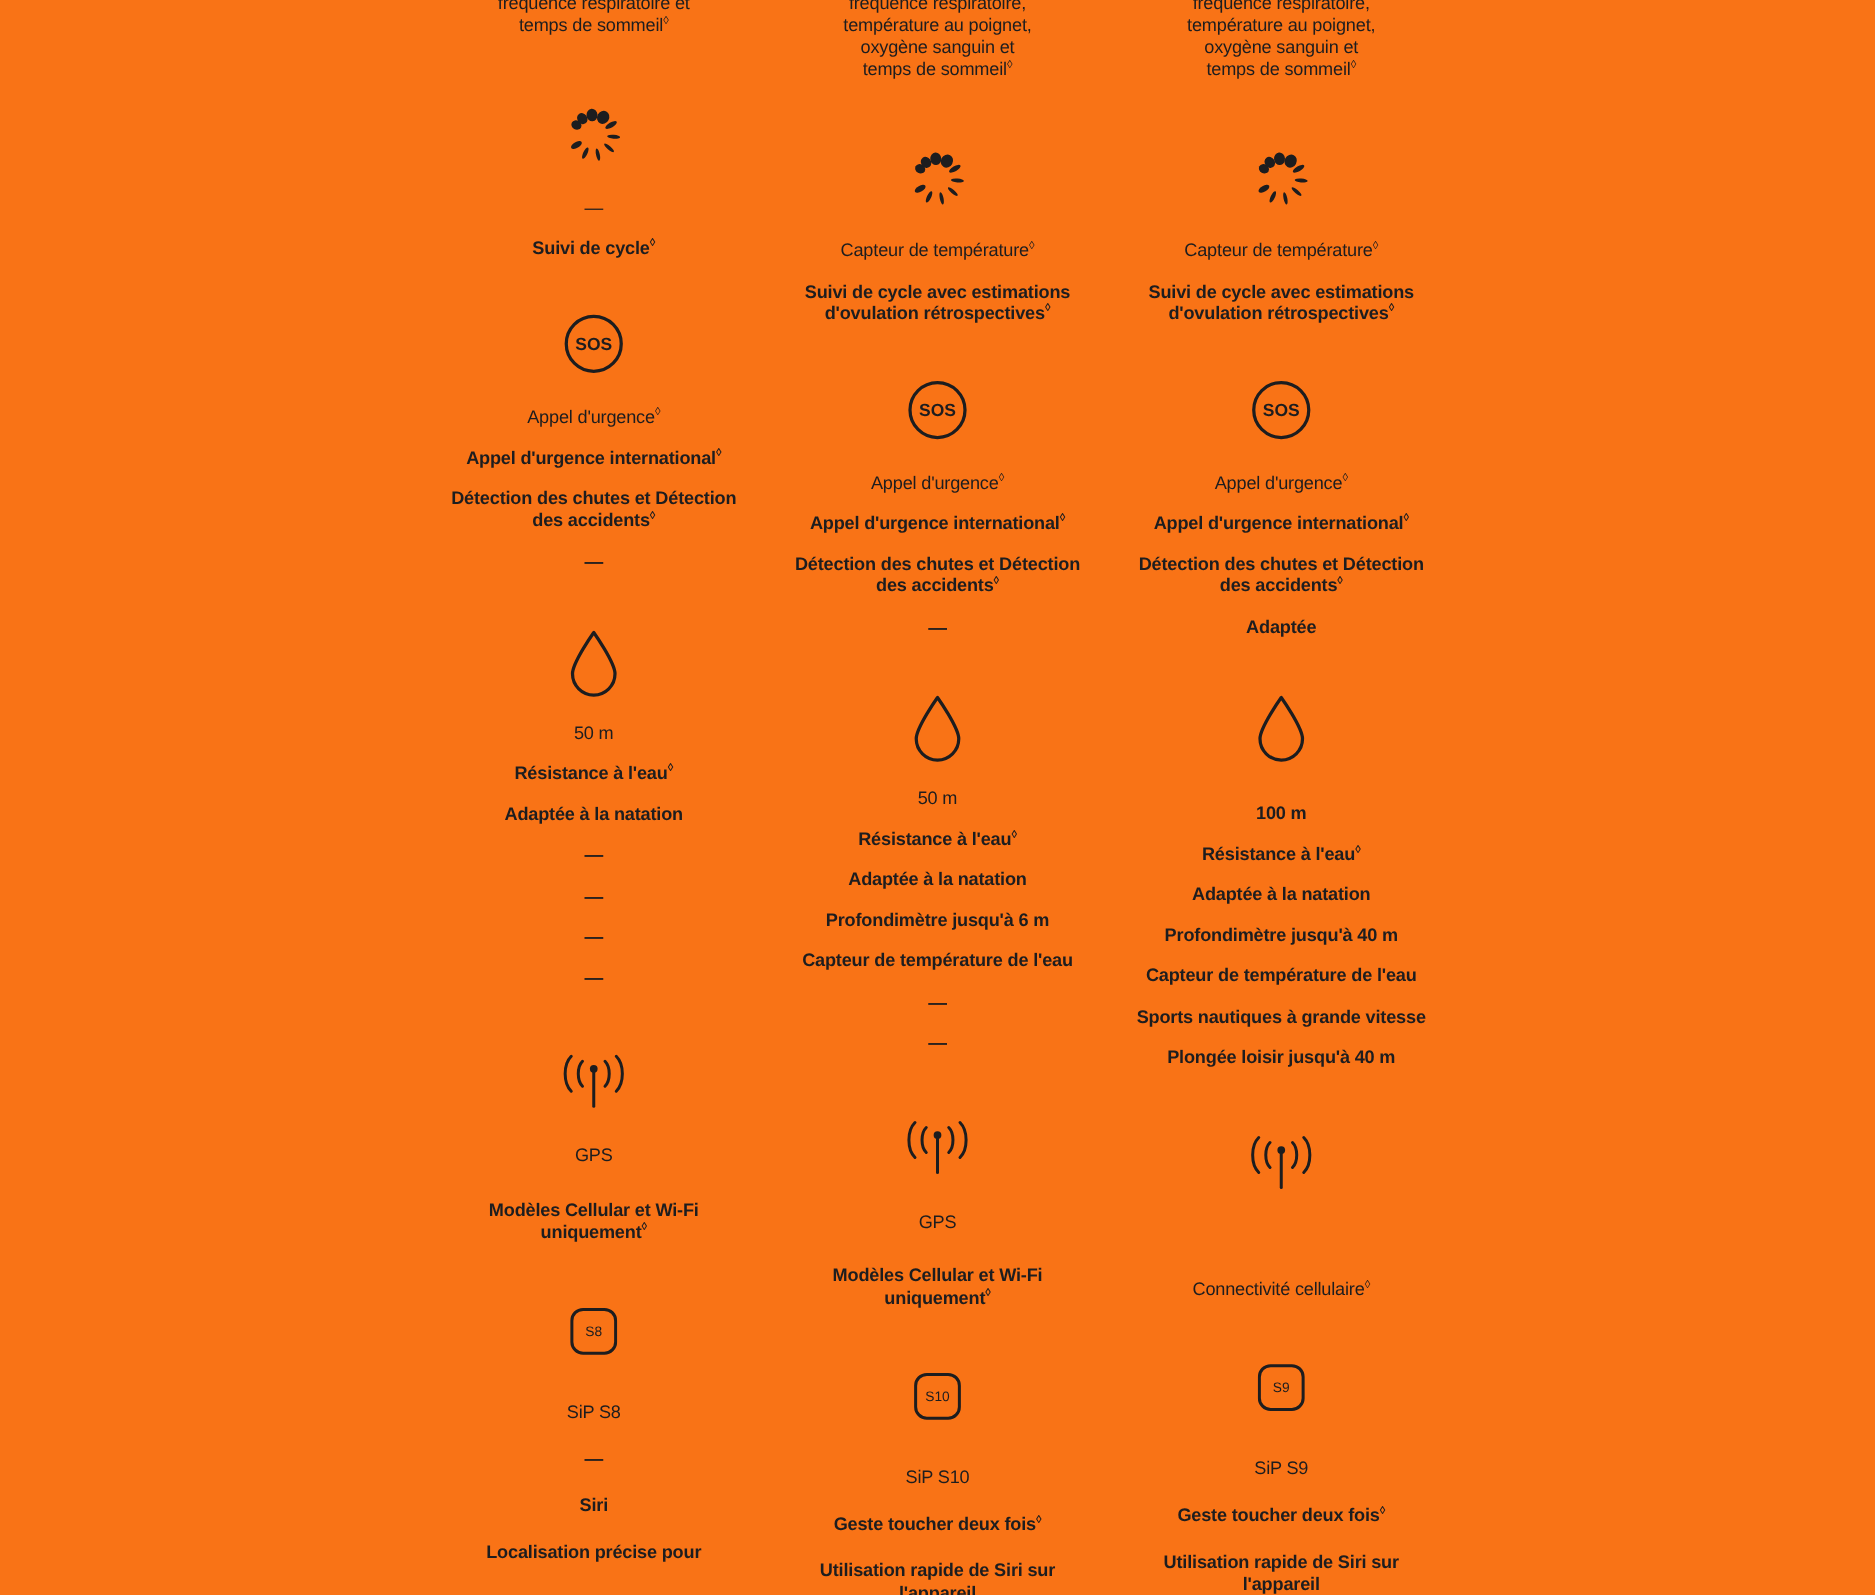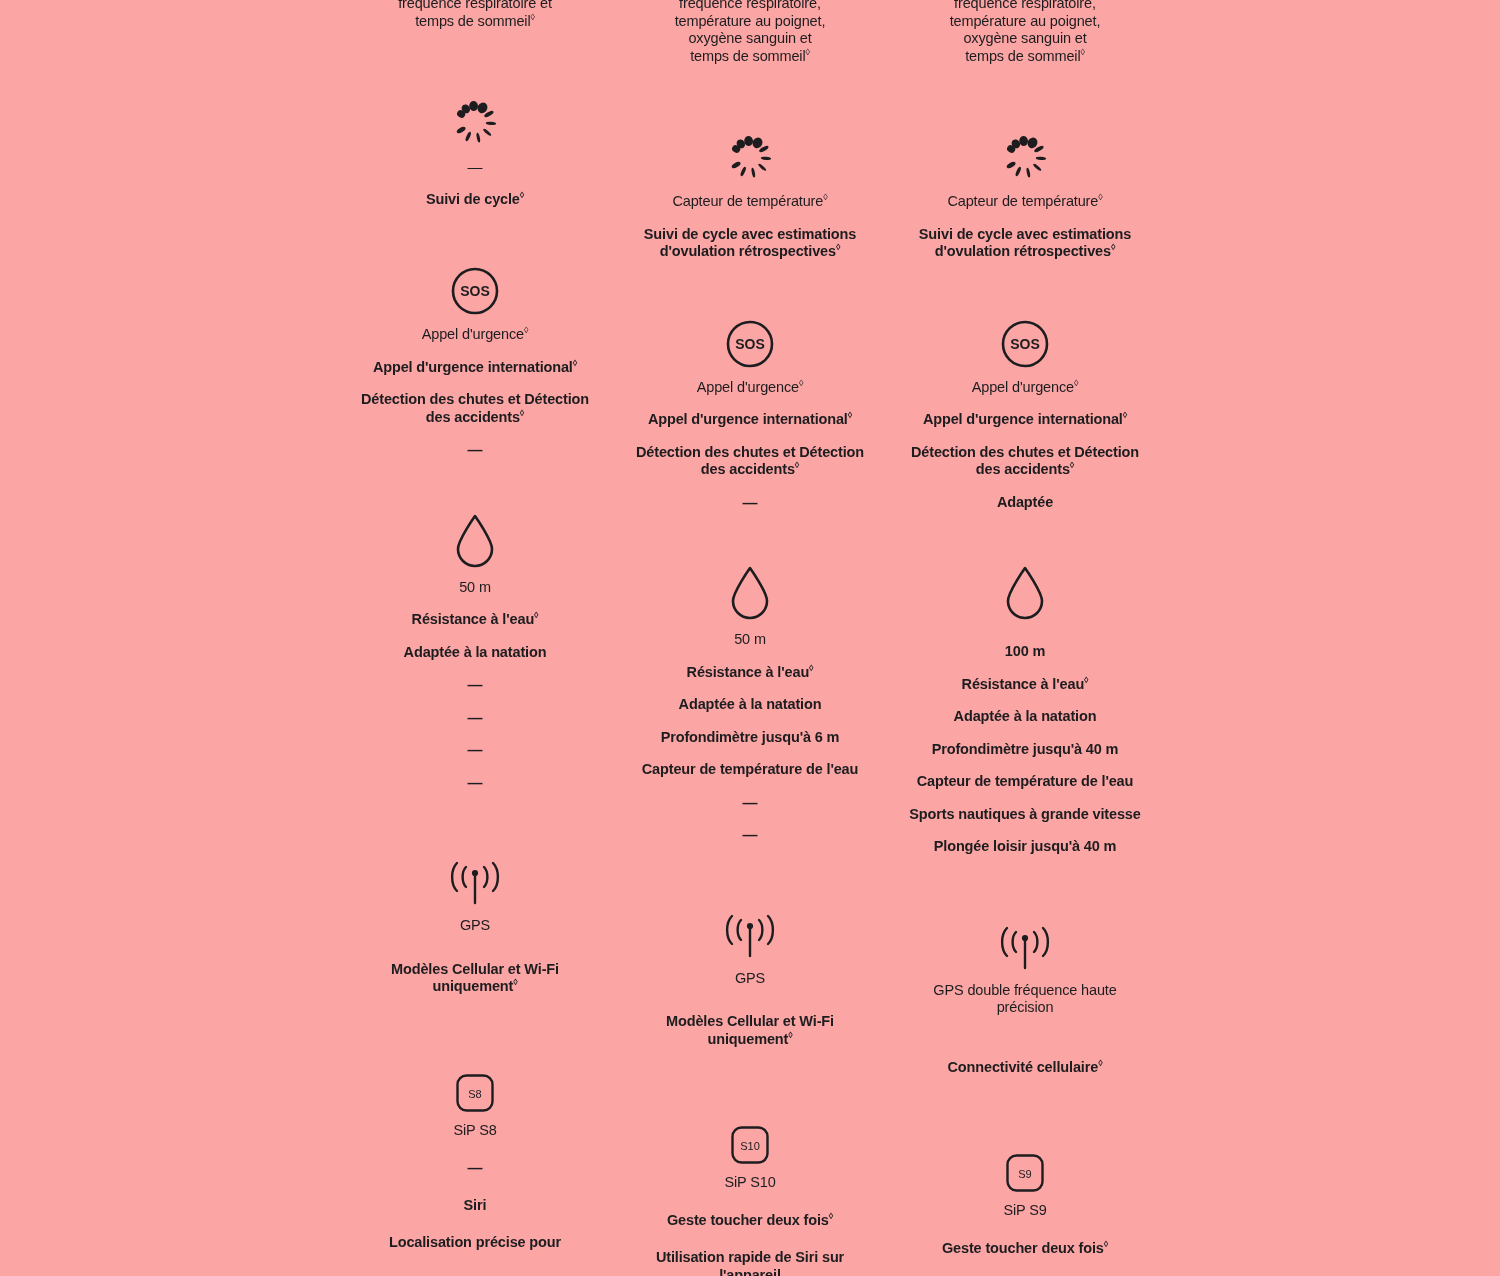--- a/index.html
+++ b/index.html
@@ -11,21 +11,21 @@
   body {
     font-family: "Liberation Sans", "DejaVu Sans", sans-serif;
     color: #1d1d1f;
     -webkit-font-smoothing: antialiased;
   }
 
   .page {
     position: relative;
     width: 1500px;
     height: 1276px;
-    background: #fca5a5;
+    background: #f97316;
     overflow: hidden;
   }
 
   
   .grid {
     position: absolute;
     top: -40px;          
     left: 0;
     width: 1500px;
     display: flex;
@@ -74,21 +74,21 @@
   .sup {
     font-size: 9px;
     vertical-align: super;
     line-height: 0;
   }
 
   
   .icon-wrap {
     height: 66px;
     display: flex;
-    align-items: flex-end;
+    align-items: flex-start;
     justify-content: center;
     margin-bottom: 12px;
   }
   .icon-wrap.tight { margin-bottom: 10px; }
 
   svg { display: block; }
 
   
   .gap-health   { height: 52px; }
   .gap-sos      { height: 42px; }
@@ -316,21 +316,20 @@
           <div class="icon-wrap tight">
             <svg width="56" height="48" viewBox="0 0 56 48">
               <path d="M19 8 C14.5 12.5 14.5 23.5 19 28" fill="none" stroke="#1d1d1f" stroke-width="2.4" stroke-linecap="round"></path>
               <path d="M10 4 C3.5 10.5 3.5 25.5 10 32" fill="none" stroke="#1d1d1f" stroke-width="2.4" stroke-linecap="round"></path>
               <path d="M37 8 C41.5 12.5 41.5 23.5 37 28" fill="none" stroke="#1d1d1f" stroke-width="2.4" stroke-linecap="round"></path>
               <path d="M46 4 C52.5 10.5 52.5 25.5 46 32" fill="none" stroke="#1d1d1f" stroke-width="2.4" stroke-linecap="round"></path>
               <circle cx="28" cy="14" r="3.1" fill="#1d1d1f"></circle>
               <path d="M28 16 L28 44" stroke="#1d1d1f" stroke-width="2.4" stroke-linecap="round"></path>
             </svg>
           </div>
-          <div class="line"><span>GPS double fréquence haute précision</span></div>
           <div class="line" style="margin-top: 42px;"><span>Connectivité cellulaire</span><span class="sup">◊</span></div>
         </div>
         <div class="gap-chip"></div>
         <div class="block">
           <div class="icon-wrap tight">
             <svg width="38" height="38" viewBox="0 0 38 38">
               <rect x="1.5" y="1.5" width="35" height="35" rx="9" ry="9" fill="none" stroke="#1d1d1f" stroke-width="2.4"></rect>
               <text x="19" y="19.5" text-anchor="middle" dominant-baseline="central" font-family="&quot;Liberation Sans&quot;, sans-serif" font-size="11" fill="#1d1d1f">S9</text>
             </svg>
           </div>

